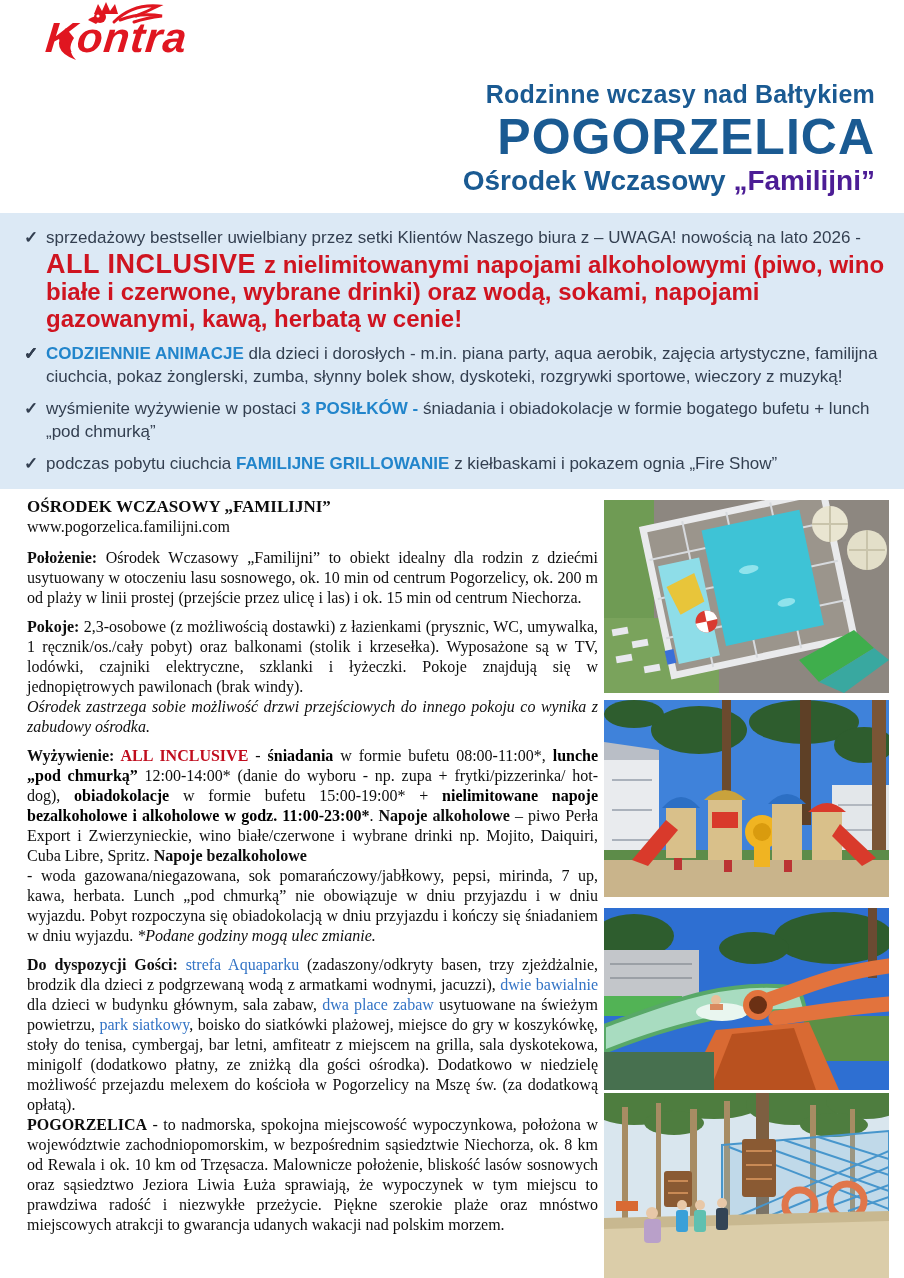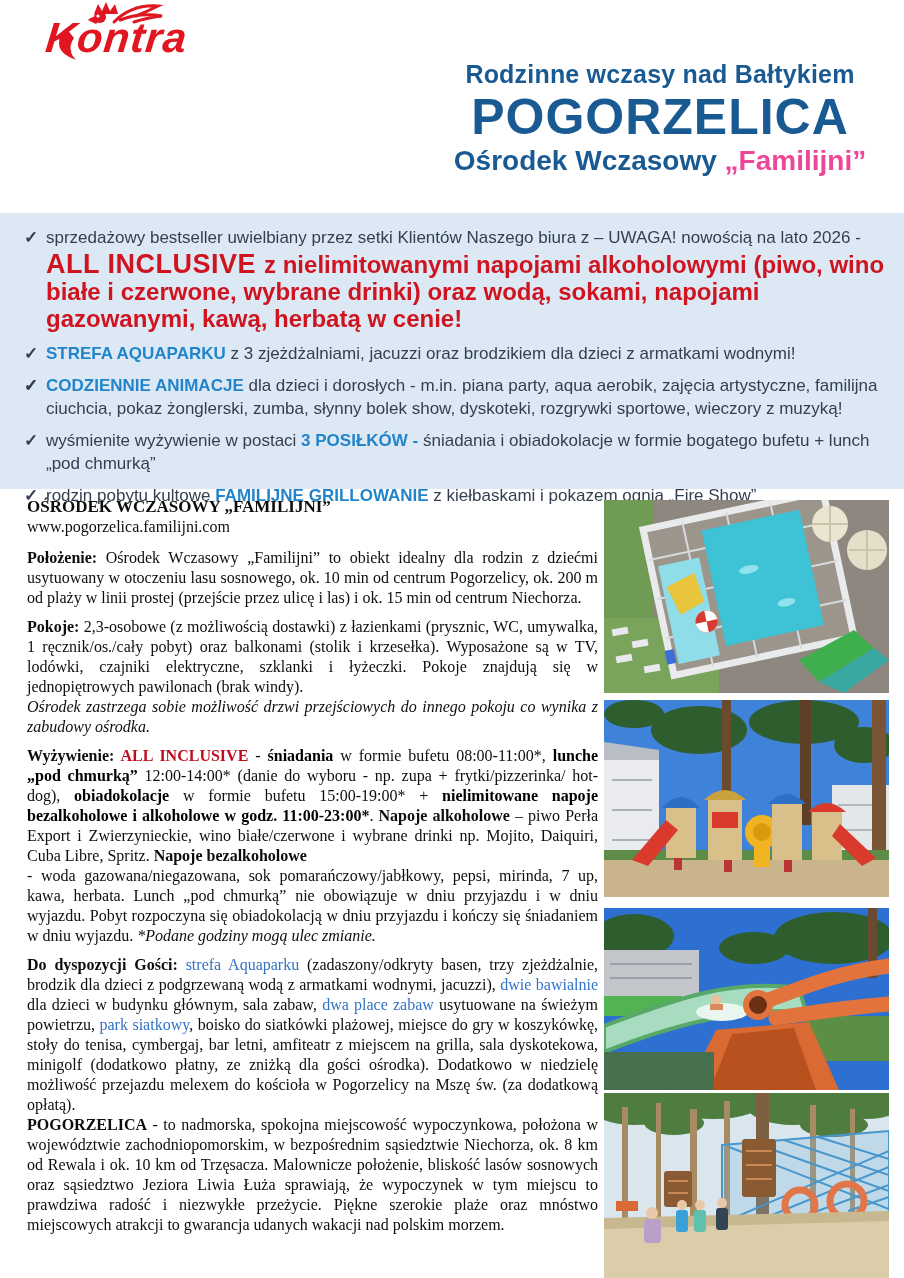--- a/index.html
+++ b/index.html
@@ -4,25 +4,25 @@
 <style>
   html,body{margin:0;padding:0;background:#fff;}
   .page{position:relative;width:904px;height:1278px;background:#fff;overflow:hidden;
         font-family:"Liberation Sans",sans-serif;}
   
   .logo{position:absolute;left:36px;top:0;width:190px;height:66px;}
   .logo svg{position:absolute;left:0;top:0;}
   .logo-text{position:absolute;left:10px;top:14px;font-weight:bold;font-style:italic;
              font-size:42px;color:#e01620;transform:skewX(-6deg);letter-spacing:1px;}
   
-  .header{position:absolute;left:445px;top:60px;width:430px;text-align:center;color:#1a5a92;}
+  .header{position:absolute;left:445px;top:80px;width:430px;text-align:right;color:#1a5a92;}
   .h-line1{font-weight:bold;font-size:25px;letter-spacing:.2px;}
   .h-title{font-weight:bold;font-size:50px;letter-spacing:1px;line-height:54px;margin-top:1px;}
   .h-sub{font-weight:bold;font-size:28px;margin-top:1px;}
-  .h-sub .red{color:#ec4899;}
+  .h-sub .red{color:#4c1d95;}
   
   .highlights{position:absolute;left:0;top:213px;width:904px;height:276px;background:#dce9f5;
               box-sizing:border-box;padding:13px 18px 0 24px;}
   .bullet{position:relative;padding-left:22px;margin-bottom:9px;font-size:17px;line-height:23px;
           color:#333f50;}
   .bullet .check{position:absolute;left:0;top:0;font-weight:bold;}
   .ai{color:#cf1420;font-weight:bold;font-size:27px;line-height:30px;letter-spacing:.5px;}
   .redb{color:#cf1420;font-weight:bold;font-size:24px;line-height:26px;}
   .bb{color:#2285cb;font-weight:bold;}
   
@@ -71,36 +71,35 @@
     <div class="h-sub"><span>Ośrodek Wczasowy </span><span class="red">„Familijni”</span></div>
   </div>
 
   <div class="highlights">
     <div class="bullet">
       <span class="check">✓</span>
       <span><span>sprzedażowy bestseller uwielbiany przez setki Klientów Naszego biura z – UWAGA! nowością na lato 2026 -</span><br><span class="ai">ALL INCLUSIVE </span><span class="redb">z nielimitowanymi napojami alkoholowymi (piwo, wino białe i czerwone, wybrane drinki) oraz wodą, sokami, napojami gazowanymi, kawą, herbatą w cenie!</span></span>
     </div>
     <div class="bullet">
       <span class="check">✓</span>
-      <span><span class="bb">STREFA AQUAPARKU</span><span> z 3 zjeżdżalniami, jacuzzi oraz brodzikiem dla dzieci z armatkami wodnymi!</span></span>
     </div>
     <div class="bullet">
       <span class="check">✓</span>
     </div>
     <div class="bullet">
       <span class="check">✓</span>
       <span><span class="bb">CODZIENNIE ANIMACJE</span><span> dla dzieci i dorosłych - m.in. piana party, aqua aerobik, zajęcia artystyczne, familijna ciuchcia, pokaz żonglerski, zumba, słynny bolek show, dyskoteki, rozgrywki sportowe, wieczory z muzyką!</span></span>
     </div>
     <div class="bullet">
       <span class="check">✓</span>
       <span><span>wyśmienite wyżywienie w postaci </span><span class="bb">3 POSIŁKÓW -</span><span> śniadania i obiadokolacje w formie bogatego bufetu + lunch „pod chmurką”</span></span>
     </div>
     <div class="bullet">
       <span class="check">✓</span>
-      <span><span>rodzin pobytu kultowe </span><span class="bb">FAMILIJNE GRILLOWANIE</span><span> z kiełbaskami i pokazem ognia „Fire Show”</span></span>
+      <span><span>podczas pobytu ciuchcia </span><span class="bb">FAMILIJNE GRILLOWANIE</span><span> z kiełbaskami i pokazem ognia „Fire Show”</span></span>
     </div>
   </div>
 
   <div class="body-col">
     <div class="doc-heading">OŚRODEK WCZASOWY „FAMILIJNI”</div>
     <div class="doc-url">www.pogorzelica.familijni.com</div>
     <p class="para"><span class="b">Położenie: </span><span>Ośrodek Wczasowy „Familijni” to obiekt idealny dla rodzin z dziećmi usytuowany w otoczeniu lasu sosnowego, ok. 10 min od centrum Pogorzelicy, ok. 200 m od plaży w linii prostej (przejście przez ulicę i las) i ok. 15 min od centrum Niechorza.</span></p>
     <p class="para"><span class="b">Pokoje: </span><span>2,3-osobowe (z możliwością dostawki) z łazienkami (prysznic, WC, umywalka, 1 ręcznik/os./cały pobyt) oraz balkonami (stolik i krzesełka). Wyposażone są w TV, lodówki, czajniki elektryczne, szklanki i łyżeczki. Pokoje znajdują się w jednopiętrowych pawilonach (brak windy).</span><br><span class="i">Ośrodek zastrzega sobie możliwość drzwi przejściowych do innego pokoju co wynika z zabudowy ośrodka.</span></p>
     <p class="para"><span class="b">Wyżywienie: </span><span class="rb">ALL INCLUSIVE</span><span> - </span><span class="sb">śniadania</span><span> w formie bufetu 08:00-11:00*, </span><span class="sb">lunche „pod chmurką”</span><span> 12:00-14:00* (danie do wyboru - np. zupa + frytki/pizzerinka/ hot-dog), </span><span class="sb">obiadokolacje</span><span> w formie bufetu 15:00-19:00* + </span><span class="sb">nielimitowane napoje bezalkoholowe i alkoholowe w godz. 11:00-23:00</span><span class="b">*</span><span>. </span><span class="b">Napoje alkoholowe</span><span> – piwo Perła Export i Zwierzynieckie, wino białe/czerwone i wybrane drinki np. Mojito, Daiquiri, Cuba Libre, Spritz. </span><span class="b">Napoje bezalkoholowe</span><br><span>- woda gazowana/niegazowana, sok pomarańczowy/jabłkowy, pepsi, mirinda, 7 up, kawa, herbata. Lunch „pod chmurką” nie obowiązuje w dniu przyjazdu i w dniu wyjazdu. Pobyt rozpoczyna się obiadokolacją w dniu przyjazdu i kończy się śniadaniem w dniu wyjazdu. </span><span class="i">*Podane godziny mogą ulec zmianie.</span></p>
     <p class="para tight"><span class="b">Do dyspozycji Gości: </span><span class="s2">strefa Aquaparku</span><span> (zadaszony/odkryty basen, trzy zjeżdżalnie, brodzik dla dzieci z podgrzewaną wodą z armatkami wodnymi, jacuzzi), </span><span class="s2">dwie bawialnie</span><span> dla dzieci w budynku głównym, sala zabaw, </span><span class="s2">dwa place zabaw</span><span> usytuowane na świeżym powietrzu, </span><span class="s2">park siatkowy</span><span>, boisko do siatkówki plażowej, miejsce do gry w koszykówkę, stoły do tenisa, cymbergaj, bar letni, amfiteatr z miejscem na grilla, sala dyskotekowa, minigolf (dodatkowo płatny, ze zniżką dla gości ośrodka). Dodatkowo w niedzielę możliwość przejazdu melexem do kościoła w Pogorzelicy na Mszę św. (za dodatkową opłatą).</span></p>

